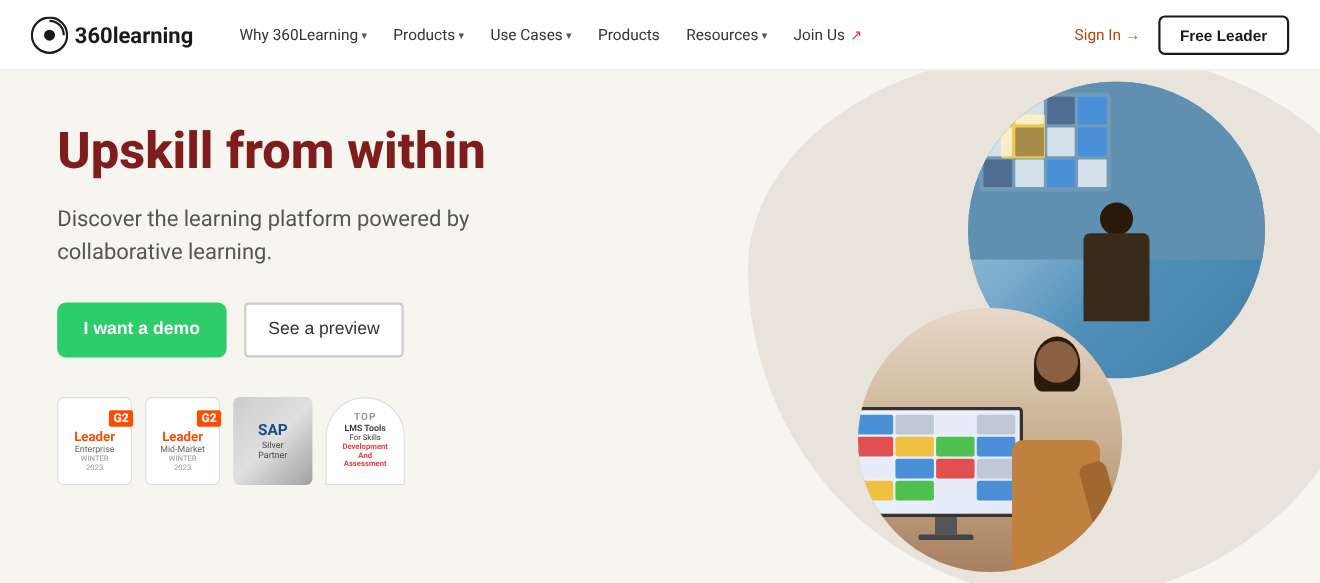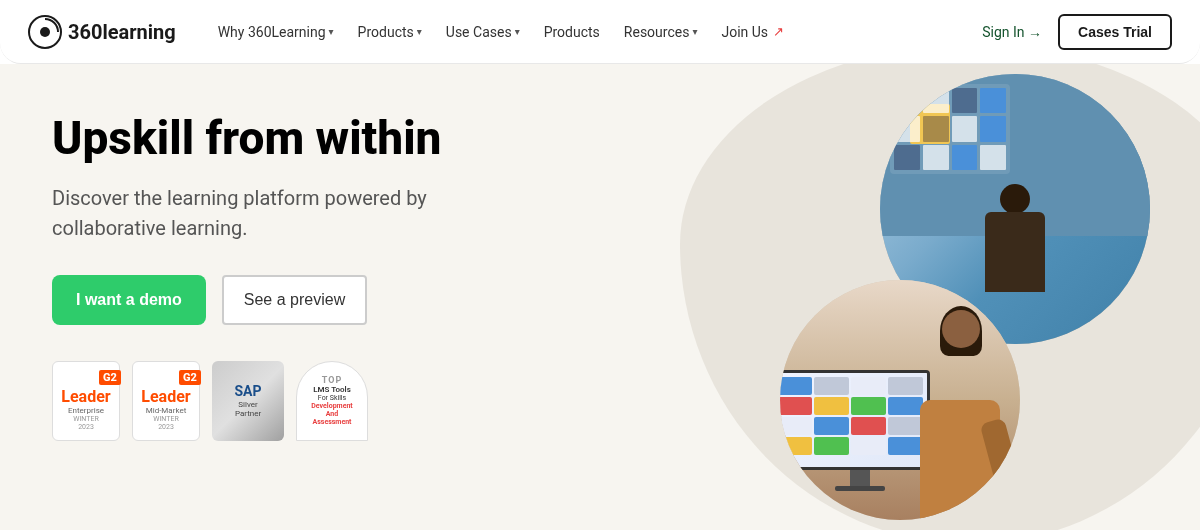--- a/index.html
+++ b/index.html
@@ -14,21 +14,20 @@
     
     nav {
       display: flex;
       align-items: center;
       padding: 0 28px;
       height: 64px;
       border-bottom: 1px solid #e8e8e8;
       background: #fff;
       position: relative;
       z-index: 10;
-      border-radius: 21px;
     }
     .nav-logo {
       display: flex;
       align-items: center;
       gap: 6px;
       margin-right: 32px;
       flex-shrink: 0;
     }
     .nav-logo-icon {
       width: 34px;
@@ -60,21 +59,21 @@
       font-size: 10px;
       color: #555;
     }
     .nav-right {
       display: flex;
       align-items: center;
       gap: 16px;
     }
     .sign-in-btn {
       font-size: 14px;
-      color: #14532d;
+      color: #c2410c;
       cursor: pointer;
       display: flex;
       gap: 4px;
     }
     .free-trial-btn {
       padding: 8px 18px;
       border: 2px solid #1a1a1a;
       border-radius: 6px;
       font-size: 14px;
       font-weight: 600;
@@ -105,21 +104,21 @@
       padding: 48px 48px 32px 52px;
       display: flex;
       flex-direction: column;
       justify-content: flex-start;
       position: relative;
       z-index: 2;
     }
     .hero-title {
       font-size: 46px;
       font-weight: 800;
-      color: #000000;
+      color: #7f1d1d;
       line-height: 1.15;
       margin-bottom: 18px;
     }
     .hero-subtitle {
       font-size: 20px;
       color: #555;
       line-height: 1.5;
       margin-bottom: 32px;
       max-width: 420px;
     }
@@ -178,21 +177,21 @@
     .g2-logo {
       font-size: 11px;
       font-weight: 800;
       color: #ff4c00;
       background: #ff4c00;
       color: #fff;
       padding: 1px 4px;
       border-radius: 2px;
     }
     .g2-leader {
-      font-size: 16px;
+      font-size: 12px;
       font-weight: 700;
       color: #ff4c00;
       text-align: left;
     }
     .g2-type {
       font-size: 8px;
       color: #666;
       text-align: right;
     }
     .g2-season {
@@ -508,21 +507,21 @@
       <span>Join Us</span>
       <span class="join-us-icon">↗</span>
     </div>
   </div>
 
   <div class="nav-right">
     <div class="sign-in-btn">
       <span>Sign In →</span>
     </div>
     <button class="free-trial-btn">
-      <span>Cases Trial</span>
+      <span>Free Leader</span>
     </button>
   </div>
 </nav>
 
 <div class="main">
 
   <div class="left-content">
     <h1 class="hero-title">Upskill from within</h1>
     <p class="hero-subtitle">Discover the learning platform powered by collaborative learning.</p>
 

